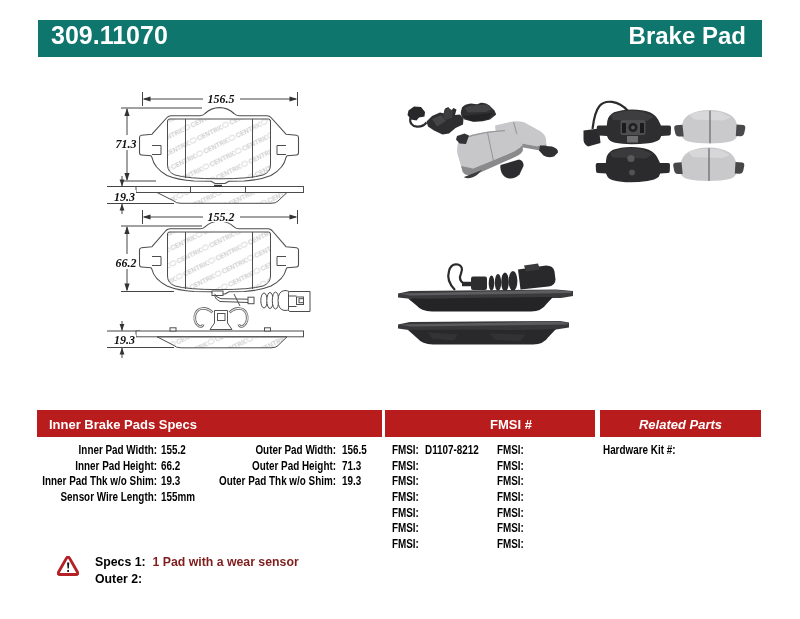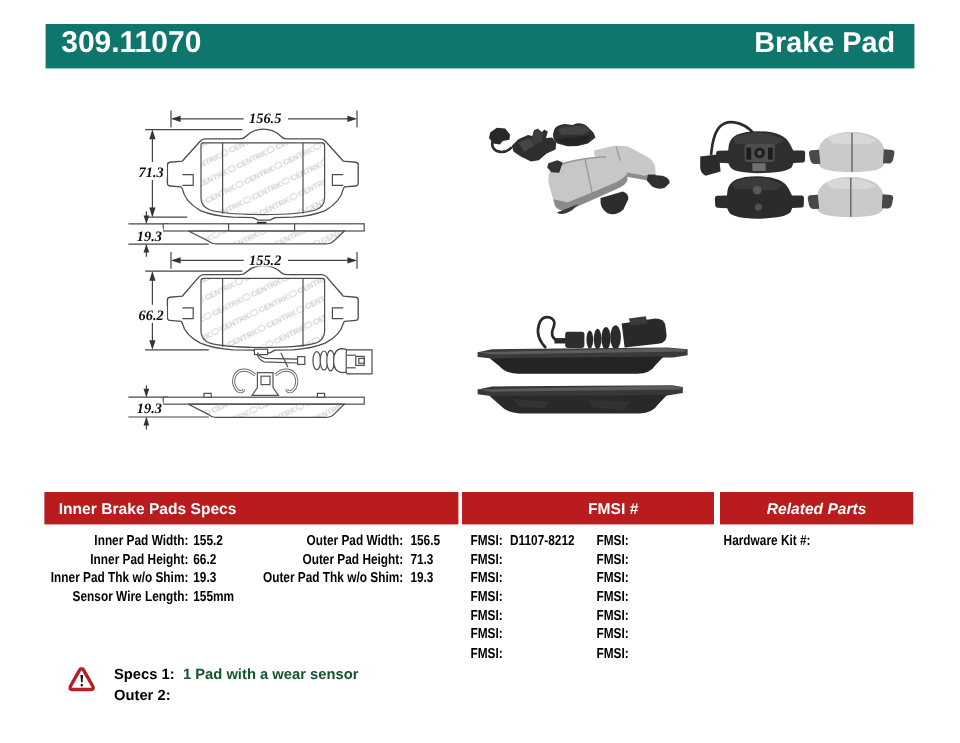--- a/index.html
+++ b/index.html
@@ -7,21 +7,21 @@
   .abs{position:absolute;}
   .hdrbar{position:absolute;left:38px;top:20px;width:724px;height:36.5px;background:#0f766e;}
   .hdrbar .pn{position:absolute;left:13px;top:1.2px;color:#fff;font-weight:bold;font-size:25px;white-space:nowrap;}
   .hdrbar .bp{position:absolute;right:16px;top:2px;color:#fff;font-weight:bold;font-size:24px;white-space:nowrap;}
   .tbar{position:absolute;top:410px;height:27px;background:#b91c1c;color:#fff;font-weight:bold;font-size:13px;}
   .tbar span{position:absolute;top:50%;transform:translate(-50%,-50%);white-space:nowrap;}
   .row{position:absolute;font-size:12px;font-weight:bold;color:#000;white-space:nowrap;line-height:15.6px;}
   .narrowR{transform:scaleX(0.823);transform-origin:100% 0;}
   .narrowL{transform:scaleX(0.823);transform-origin:0 0;}
   .notes{position:absolute;left:95px;top:554.4px;font-size:12.3px;font-weight:bold;line-height:16.5px;}
-  .red{color:#14532d;}
+  .red{color:#7f1d1d;}
 </style>
 </head>
 <body>
   <div class="hdrbar">
     <span class="pn">309.11070</span>
     <span class="bp">Brake Pad</span>
   </div>
 
   <div class="tbar" style="left:37px;width:345px;">
     <span style="left:86px;">Inner Brake Pads Specs</span>

